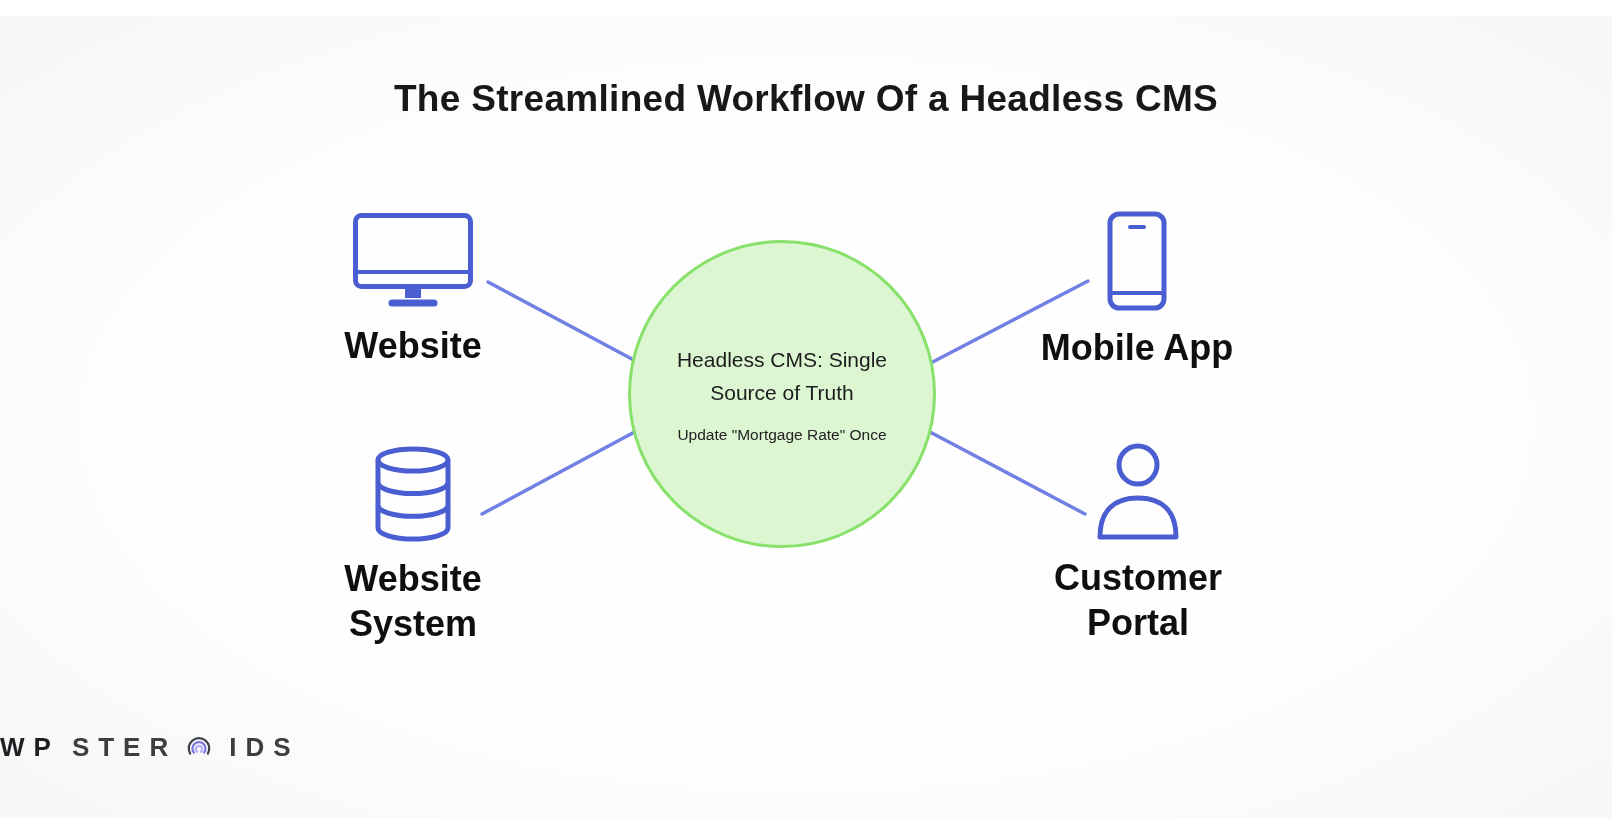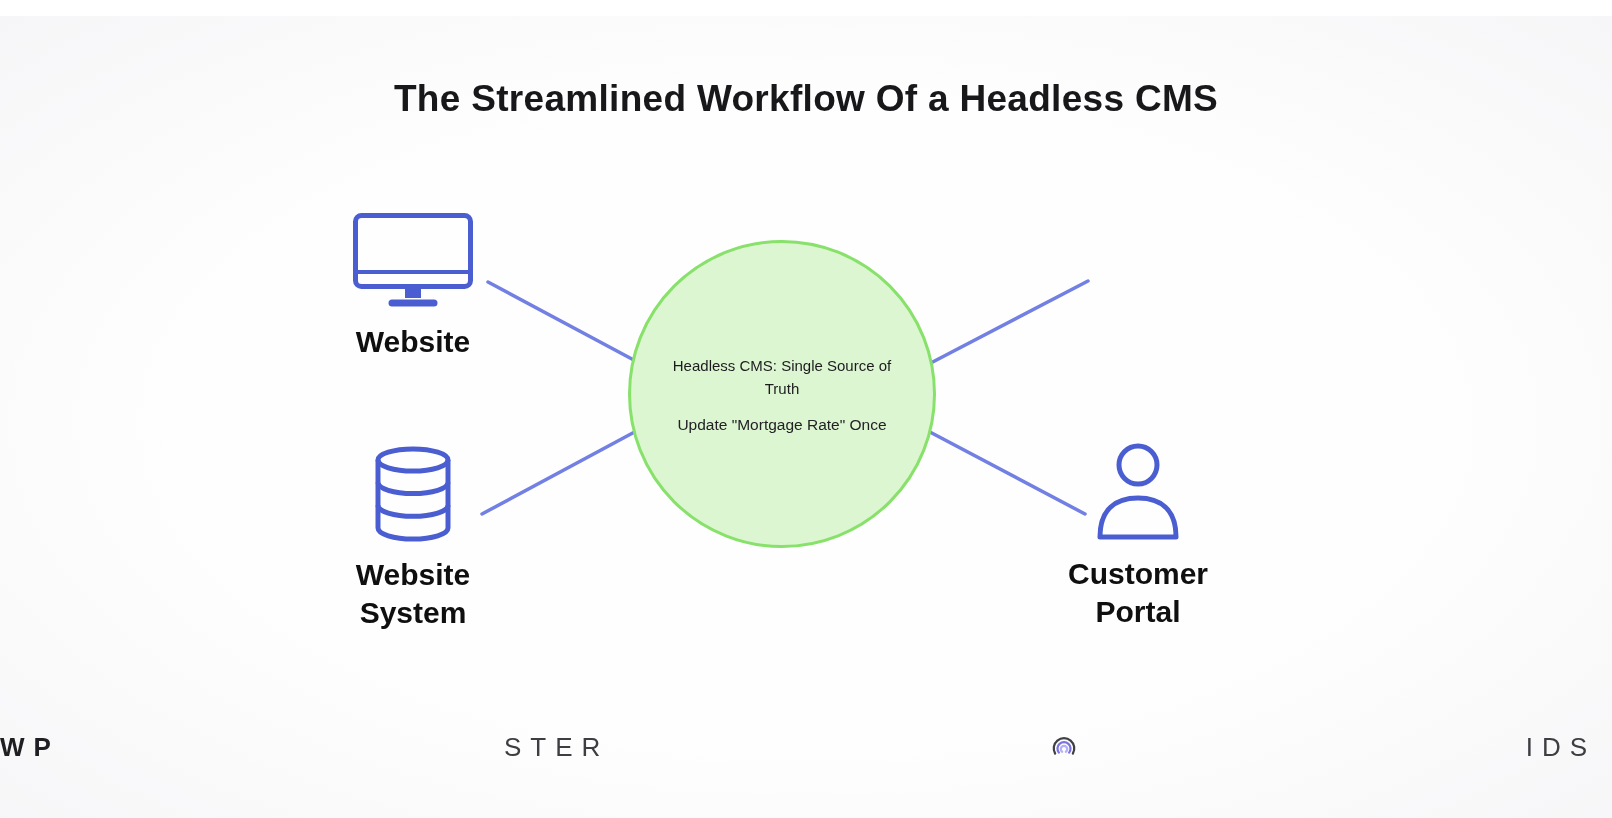--- a/index.html
+++ b/index.html
@@ -43,21 +43,21 @@
     border-radius:50%;
     box-sizing:border-box;
     background:var(--center_fill,#ddf6d2);
     border:3px solid var(--center_border,#87e16a);
     display:flex; flex-direction:column;
     align-items:center; justify-content:center;
     text-align:center;
     padding:0 28px;
   }
   .center-heading{
-    font-size:15px;
+    font-size:21px;
     font-weight:500;
     color:#1c1c1e;
     line-height:1.55;
     max-width:252px;
   }
   .center-subtext{
     margin-top:16px;
     font-size:15.5px;
     font-weight:500;
     color:#222225;
@@ -66,43 +66,43 @@
   .node{
     position:absolute;
     width:200px;
     display:flex; flex-direction:column;
     align-items:center;
     text-align:center;
   }
   .node .icon{ color:var(--icon,#4a5ed1); line-height:0; }
   .node-label{
     margin-top:14px;
-    font-size:30px;
+    font-size:36px;
     font-weight:700;
     color:var(--label,#0f0f10);
     line-height:1.25;
   }
   .node-website{ left:313px; top:197px; }
   .node-mobile-app{ left:1037px; top:195px; }
   .node-internal-system{ left:313px; top:430px; }
   .node-customer-portal{ left:1038px; top:425px;justify-content:center; }
   
   .logo{
     position:absolute;
-    left:0; right:16px; top:716px;
+    left:0; right:4px; top:716px;
     display:flex;
     align-items:center;
-    justify-content:space-between;
-    gap:2px;
+    justify-content:flex-start;
+    gap:12px;
   }
   .logo-text{
     font-size:26px;
     letter-spacing:9px;
     color:#3d3d42;
-    font-weight:400;
+    font-weight:700;
   }
   .logo-text.strong{ font-weight:800; color:#1f1f23; }
   .logo .logo-o{ line-height:0; margin:0 4px 0 -4px; }
 </style>
 </head>
 <body>
 
 <div class="canvas">
 
   <div class="title">The Streamlined Workflow Of a Headless CMS</div>
@@ -119,20 +119,30 @@
       <svg width="120" height="96" viewBox="0 0 120 96" fill="none">
         <rect x="2.5" y="2.5" width="115" height="71" rx="6" stroke="currentColor" stroke-width="5"></rect>
         <line x1="3" y1="59" x2="117" y2="59" stroke="currentColor" stroke-width="4"></line>
         <rect x="52" y="74" width="16" height="11" fill="currentColor"></rect>
         <line x1="39" y1="90" x2="81" y2="90" stroke="currentColor" stroke-width="7" stroke-linecap="round"></line>
       </svg>
     </span>
     <div class="node-label">Website</div>
   </div>
 
+  <div class="node node-mobile-app">
+    <span class="icon">
+      <svg width="60" height="100" viewBox="0 0 60 100" fill="none">
+        <rect x="3" y="3" width="54" height="94" rx="9" stroke="currentColor" stroke-width="5"></rect>
+        <line x1="23" y1="16" x2="37" y2="16" stroke="currentColor" stroke-width="4" stroke-linecap="round"></line>
+        <line x1="4" y1="82" x2="56" y2="82" stroke="currentColor" stroke-width="4"></line>
+      </svg>
+    </span>
+    <div class="node-label">Mobile App</div>
+  </div>
 
   <div class="node node-internal-system">
     <span class="icon">
       <svg width="80" height="96" viewBox="0 0 80 96" fill="none">
         <ellipse cx="40" cy="14" rx="35" ry="11" stroke="currentColor" stroke-width="5"></ellipse>
         <path d="M5 14 V82" stroke="currentColor" stroke-width="5"></path>
         <path d="M75 14 V82" stroke="currentColor" stroke-width="5"></path>
         <path d="M5 36.6 A35 11 0 0 0 75 36.6" stroke="currentColor" stroke-width="5"></path>
         <path d="M5 59.3 A35 11 0 0 0 75 59.3" stroke="currentColor" stroke-width="5"></path>
         <path d="M5 82 A35 11 0 0 0 75 82" stroke="currentColor" stroke-width="5"></path>

